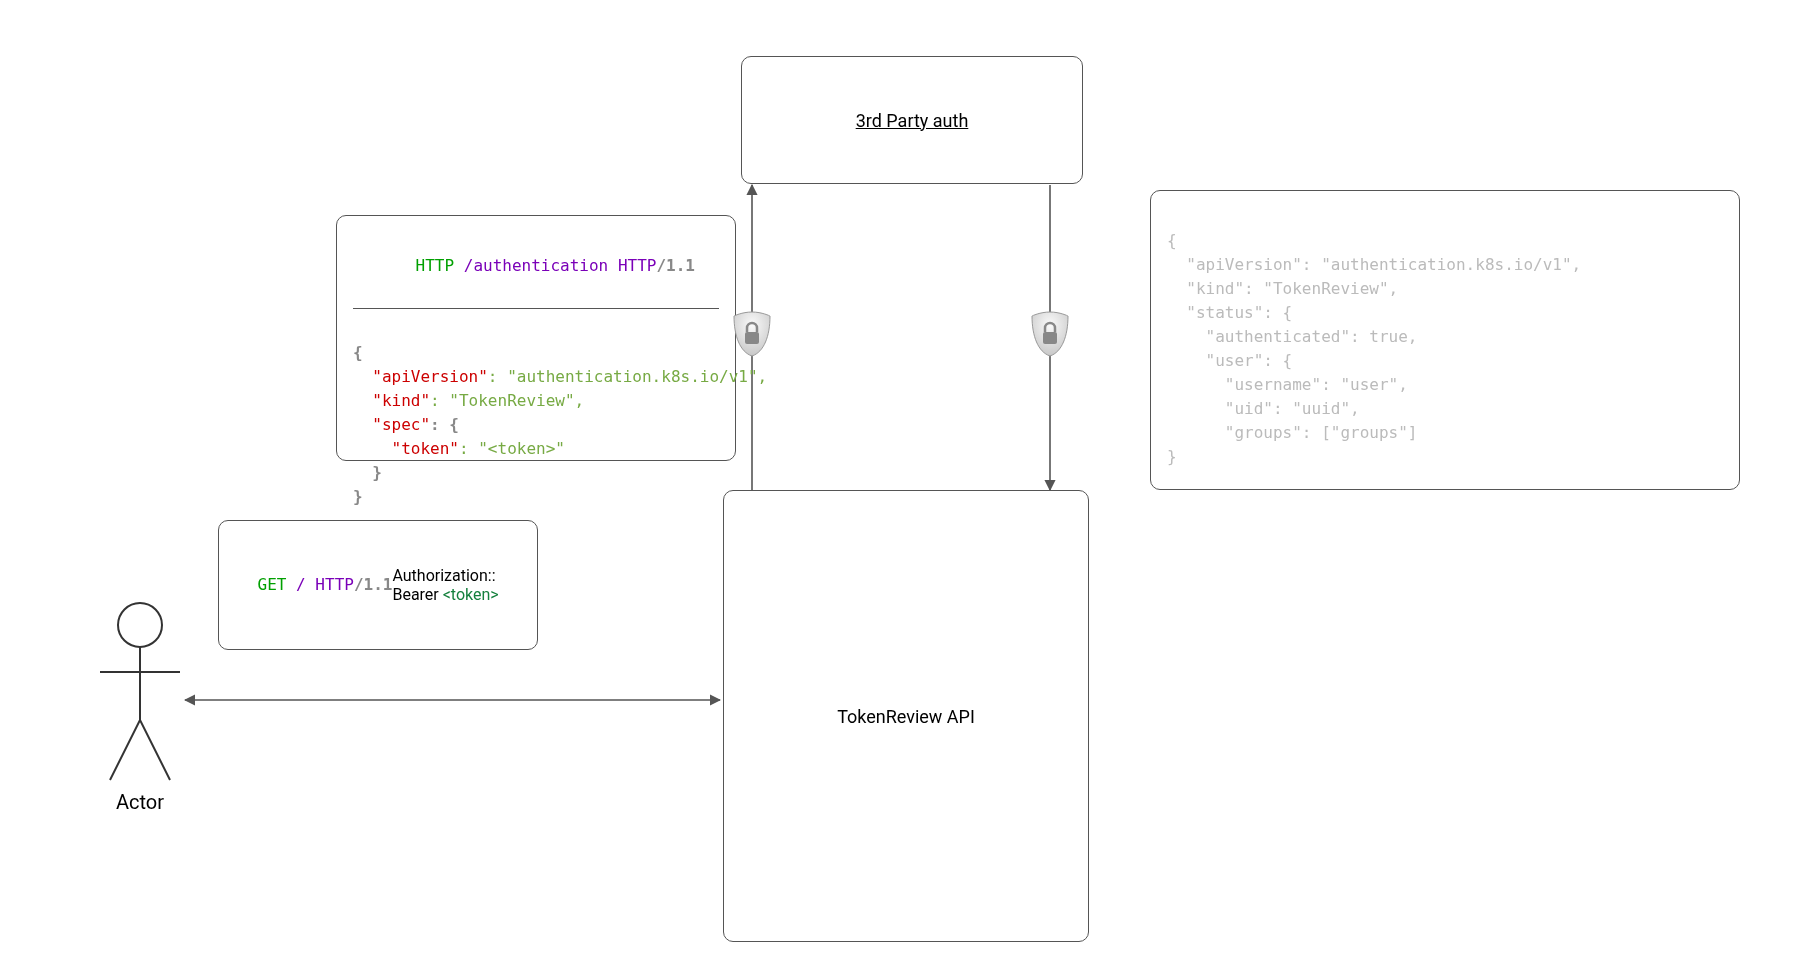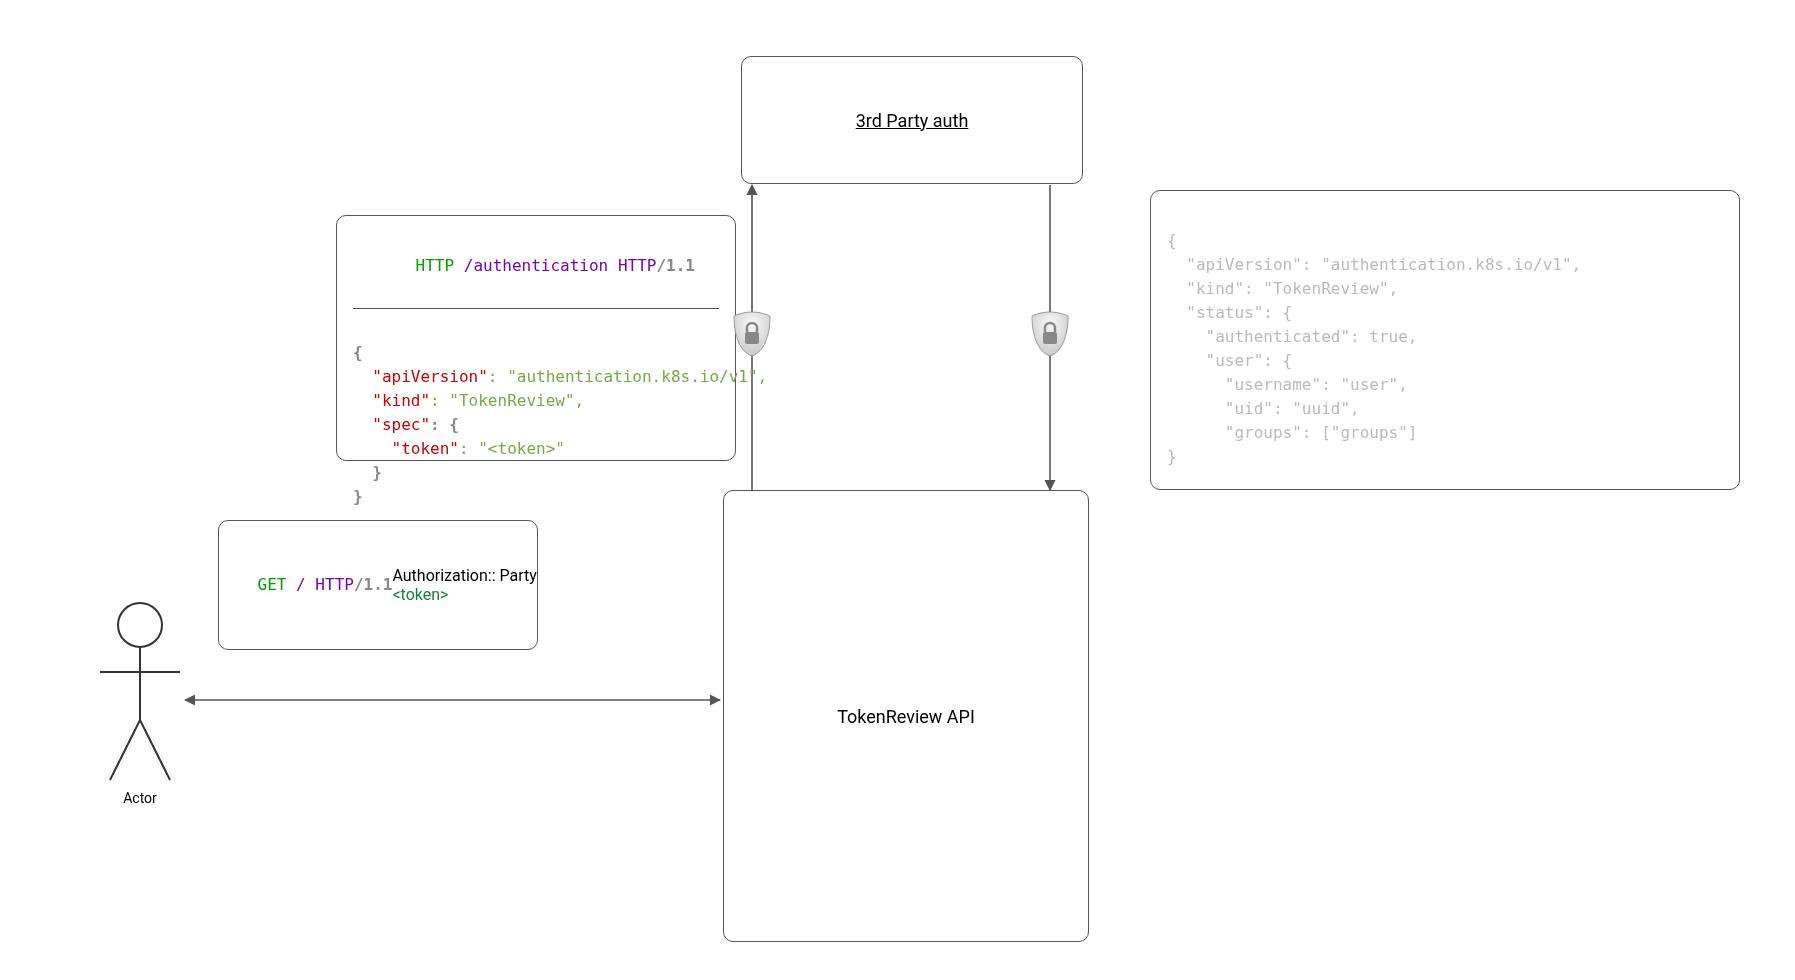--- a/index.html
+++ b/index.html
@@ -37,21 +37,21 @@
   .c-lgreen { color: #77aa44; }
   .c-lgray { color: #bbb; }
   .c-orange { color: #15803d; }
   .hr {
     border: none;
     border-top: 1px solid #555;
     margin: 6px 0 8px 0;
   }
   .actor-label {
     position: absolute;
-    font-size: 14px;
+    font-size: 20px;
     text-align: center;
     width: 80px;
   }
   svg.diagram {
     position: absolute;
     left: 0; top: 0;
     width: 1795px;
     height: 980px;
     pointer-events: none;
   }
@@ -125,21 +125,21 @@
 <span>      "uid": "uuid",</span>
 <span>      "groups": ["groups"]</span>
 <span>}</span></div>
 </div>
 
 <div class="box" style="left:218px; top:520px; width:320px; height:130px; display:flex; flex-direction:row; align-items:center; justify-content:center;">
   <div class="code">
     <span class="c-green">GET</span> <span class="c-purple">/</span> <span class="c-purple">HTTP</span><span class="c-gray">/1.1</span>
   </div>
   <div style="font-size:16px;">
-    <span>Authorization:: Party </span><span class="c-orange">&lt;token&gt;</span>
+    <span>Authorization:: Bearer </span><span class="c-orange">&lt;token&gt;</span>
   </div>
 </div>
 
 <div class="actor-label" style="left:100px; top:790px;">Actor</div>
 
 <svg class="lock" style="left:730px; top:310px;" viewBox="0 0 44 48">
   <path d="M22 2 C12 2 4 6 4 6 C4 26 10 42 22 46 C34 42 40 26 40 6 C40 6 32 2 22 2 Z" fill="url(#shieldGrad)" stroke="#999" stroke-width="1"></path>
   <rect x="15" y="22" width="14" height="12" rx="2" fill="#888"></rect>
   <path d="M17 22 v-4 a5 5 0 0 1 10 0 v4" fill="none" stroke="#888" stroke-width="2.5"></path>
 </svg>

